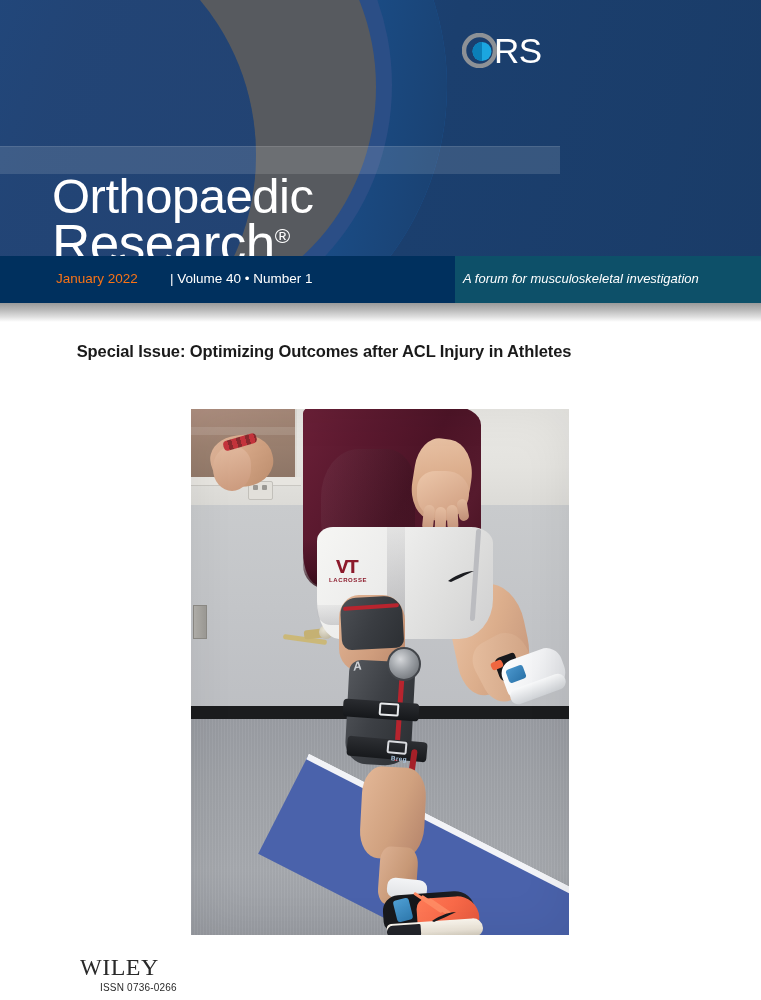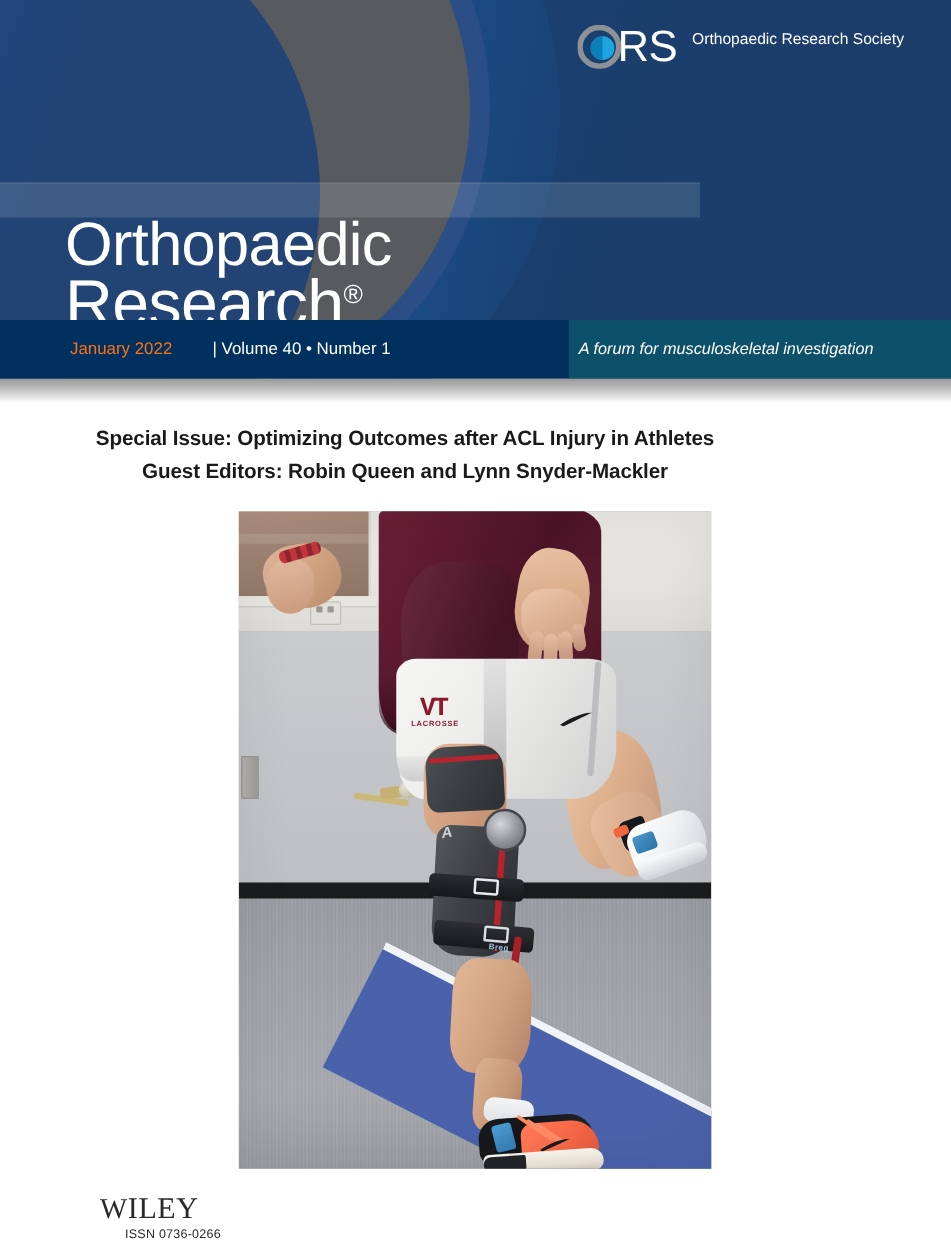--- a/index.html
+++ b/index.html
@@ -53,22 +53,22 @@
 
   
   .journal-band {
     position:absolute; left:0; top:146px; width:560px; height:28px;
     background:rgba(255,255,255,0.13);
     border-top:1px solid rgba(255,255,255,0.10);
   }
 
   
   .ors-logo {
-    position:absolute; left:462px; top:20px;
-    display:flex; align-items:flex-start; gap:12px;
+    position:absolute; left:462px; top:33px;
+    display:flex; align-items:center; gap:12px;
   }
   .ors-mark { display:flex; align-items:center; }
   .ors-o {
     position:relative; width:35px; height:35px;
   }
   .ors-o svg { display:block; }
   .ors-rs {
     color:#ffffff; font-size:35px; font-weight:400;
     letter-spacing:-0.5px; line-height:32px;
     font-family:"Liberation Sans", sans-serif;
@@ -395,38 +395,36 @@
     <div class="ors-mark">
       <span class="ors-o">
         <svg width="35" height="35" viewBox="0 0 35 35">
           <circle cx="17.5" cy="17.5" r="15.5" fill="none" stroke="#8d9196" stroke-width="4.5"></circle>
           <circle cx="20" cy="18.5" r="9.5" fill="#1ba6e0"></circle>
           <path d="M20 9 a9.5 9.5 0 0 0 0 19 z" fill="#0b7fb8"></path>
         </svg>
       </span>
       <span class="ors-rs">RS</span>
     </div>
-    <div class="ors-name">Orthopaedic Research Society</div>
   </div>
 
   <div class="title-orthopaedic">Orthopaedic</div>
   <div class="title-research"><span>Research</span><sup>®</sup></div>
 
   <div class="info-bar">
     <div class="info-teal"></div>
     <div class="info-date">January 2022</div>
     <div class="info-vol">|  Volume 40  •  Number 1</div>
     <div class="info-tagline">A forum for musculoskeletal investigation</div>
   </div>
 </div>
 <div class="header-shadow"></div>
 
 <div class="special-issue">
   <div class="line">Special Issue: Optimizing Outcomes after ACL Injury in Athletes</div>
-  <div class="line">Guest Editors: Robin Queen and Lynn Snyder-Mackler</div>
 </div>
 
 <div class="photo">
   <div class="ph ph-wall-upper"></div>
   <div class="ph ph-wall-lower"></div>
   <div class="ph ph-poster"></div>
   <div class="ph ph-poster-sheen"></div>
   <div class="ph ph-ledge"></div>
   <div class="ph ph-outlet"></div>
   <div class="ph ph-outlet-h1"></div>

